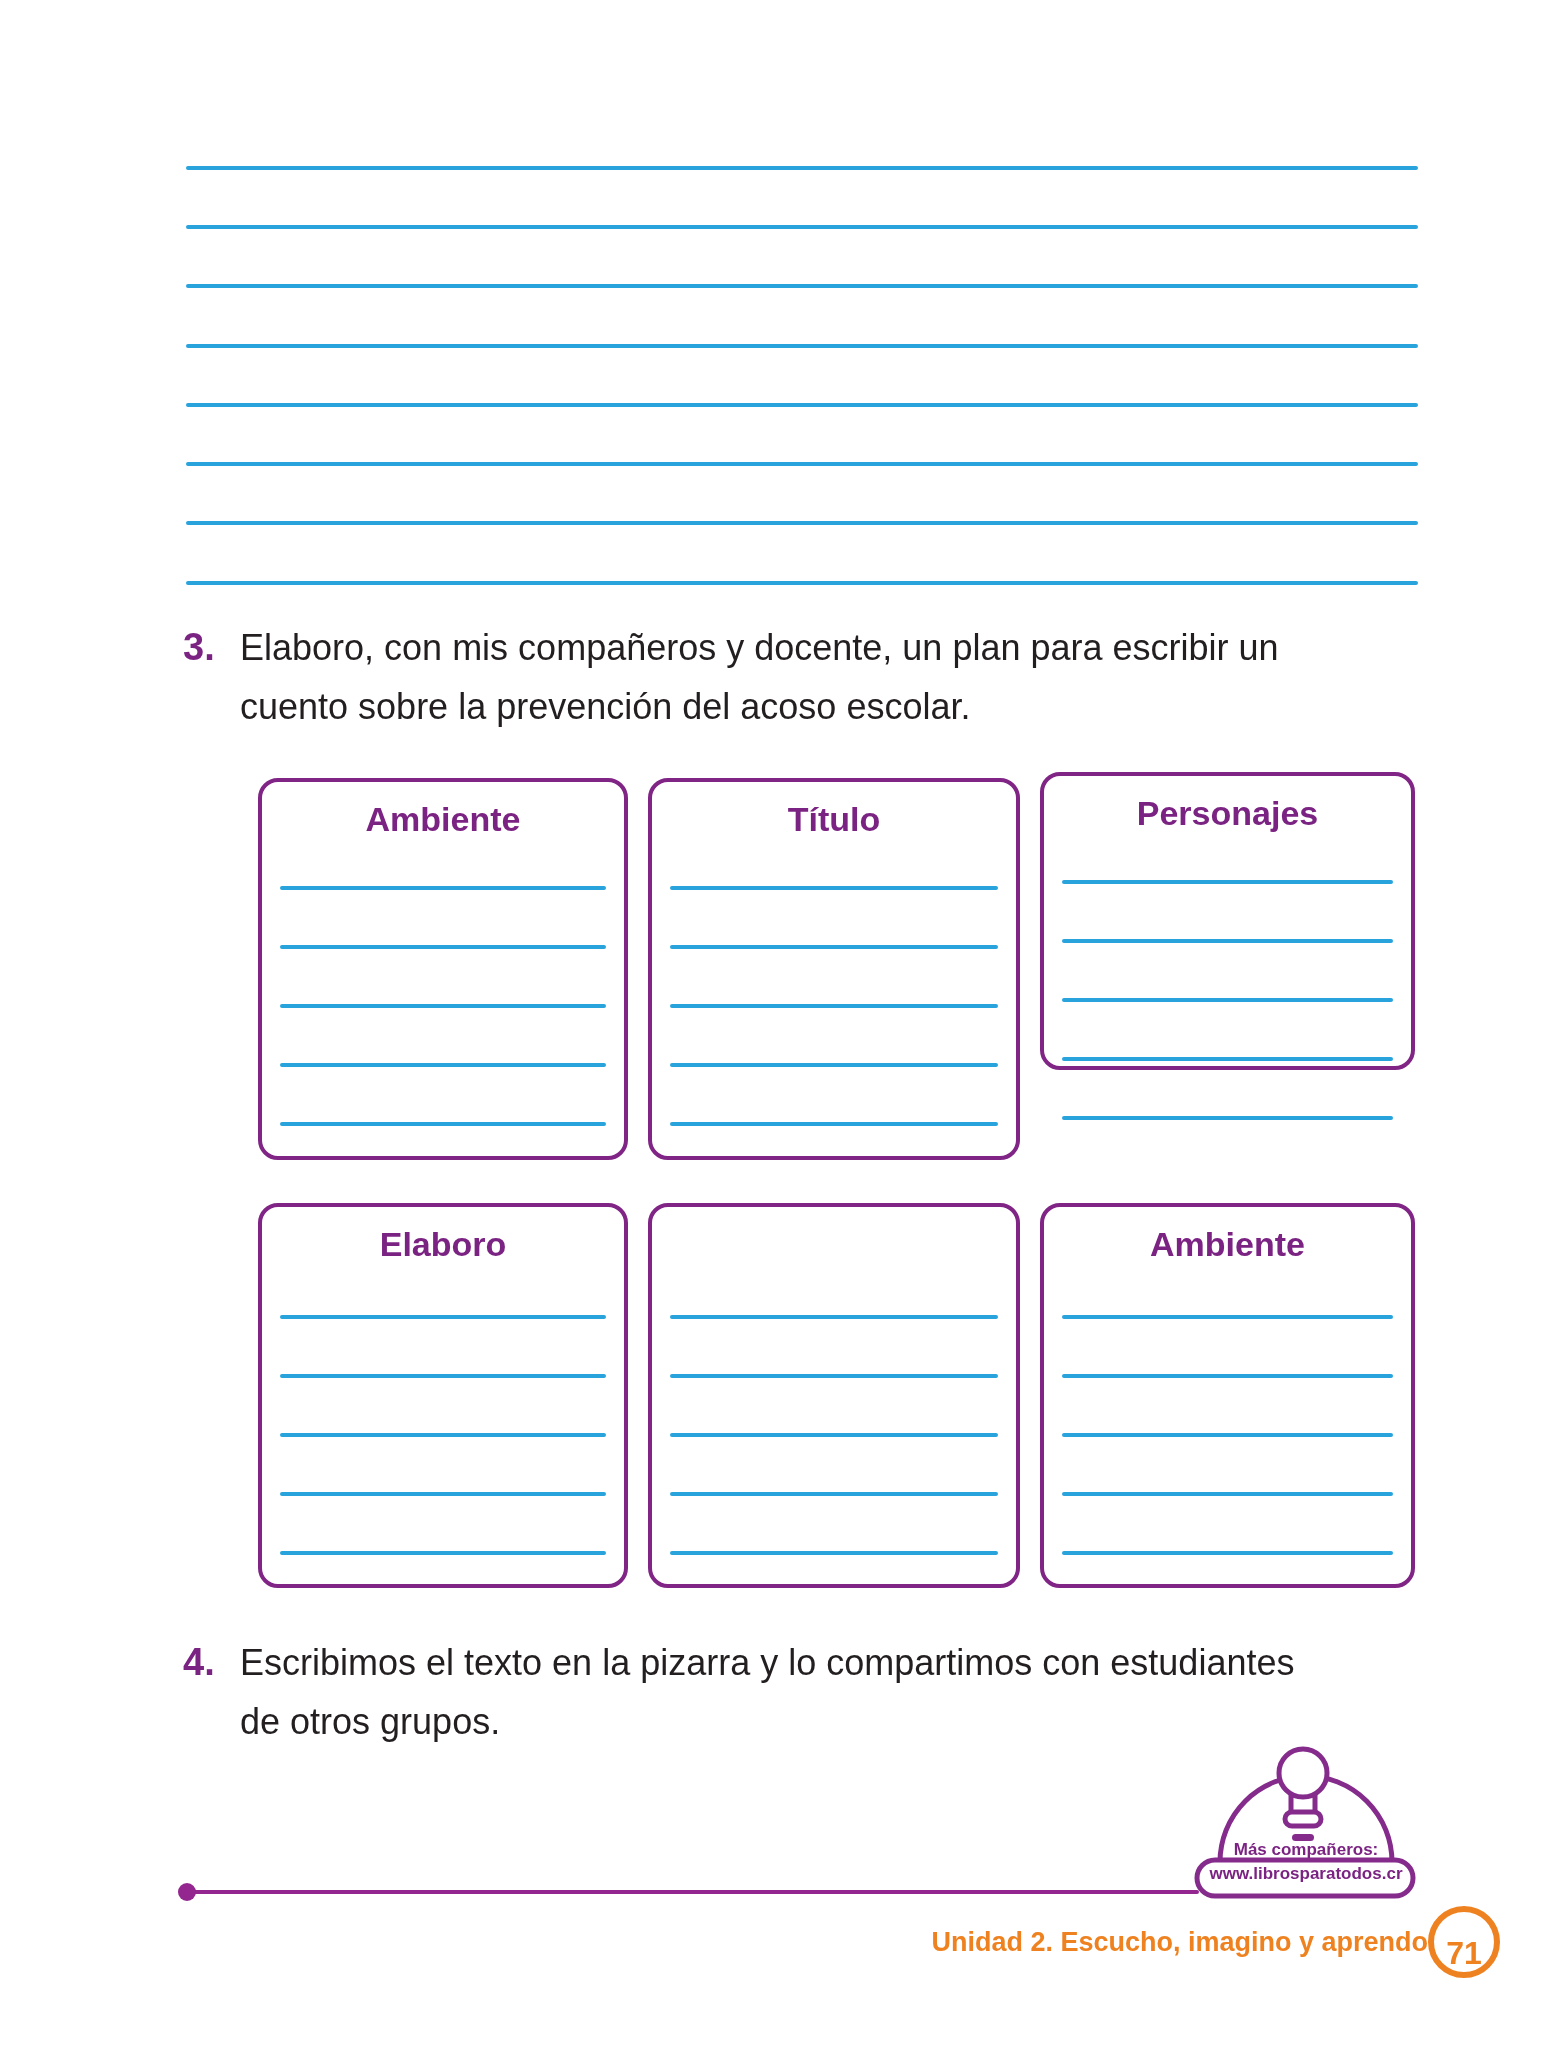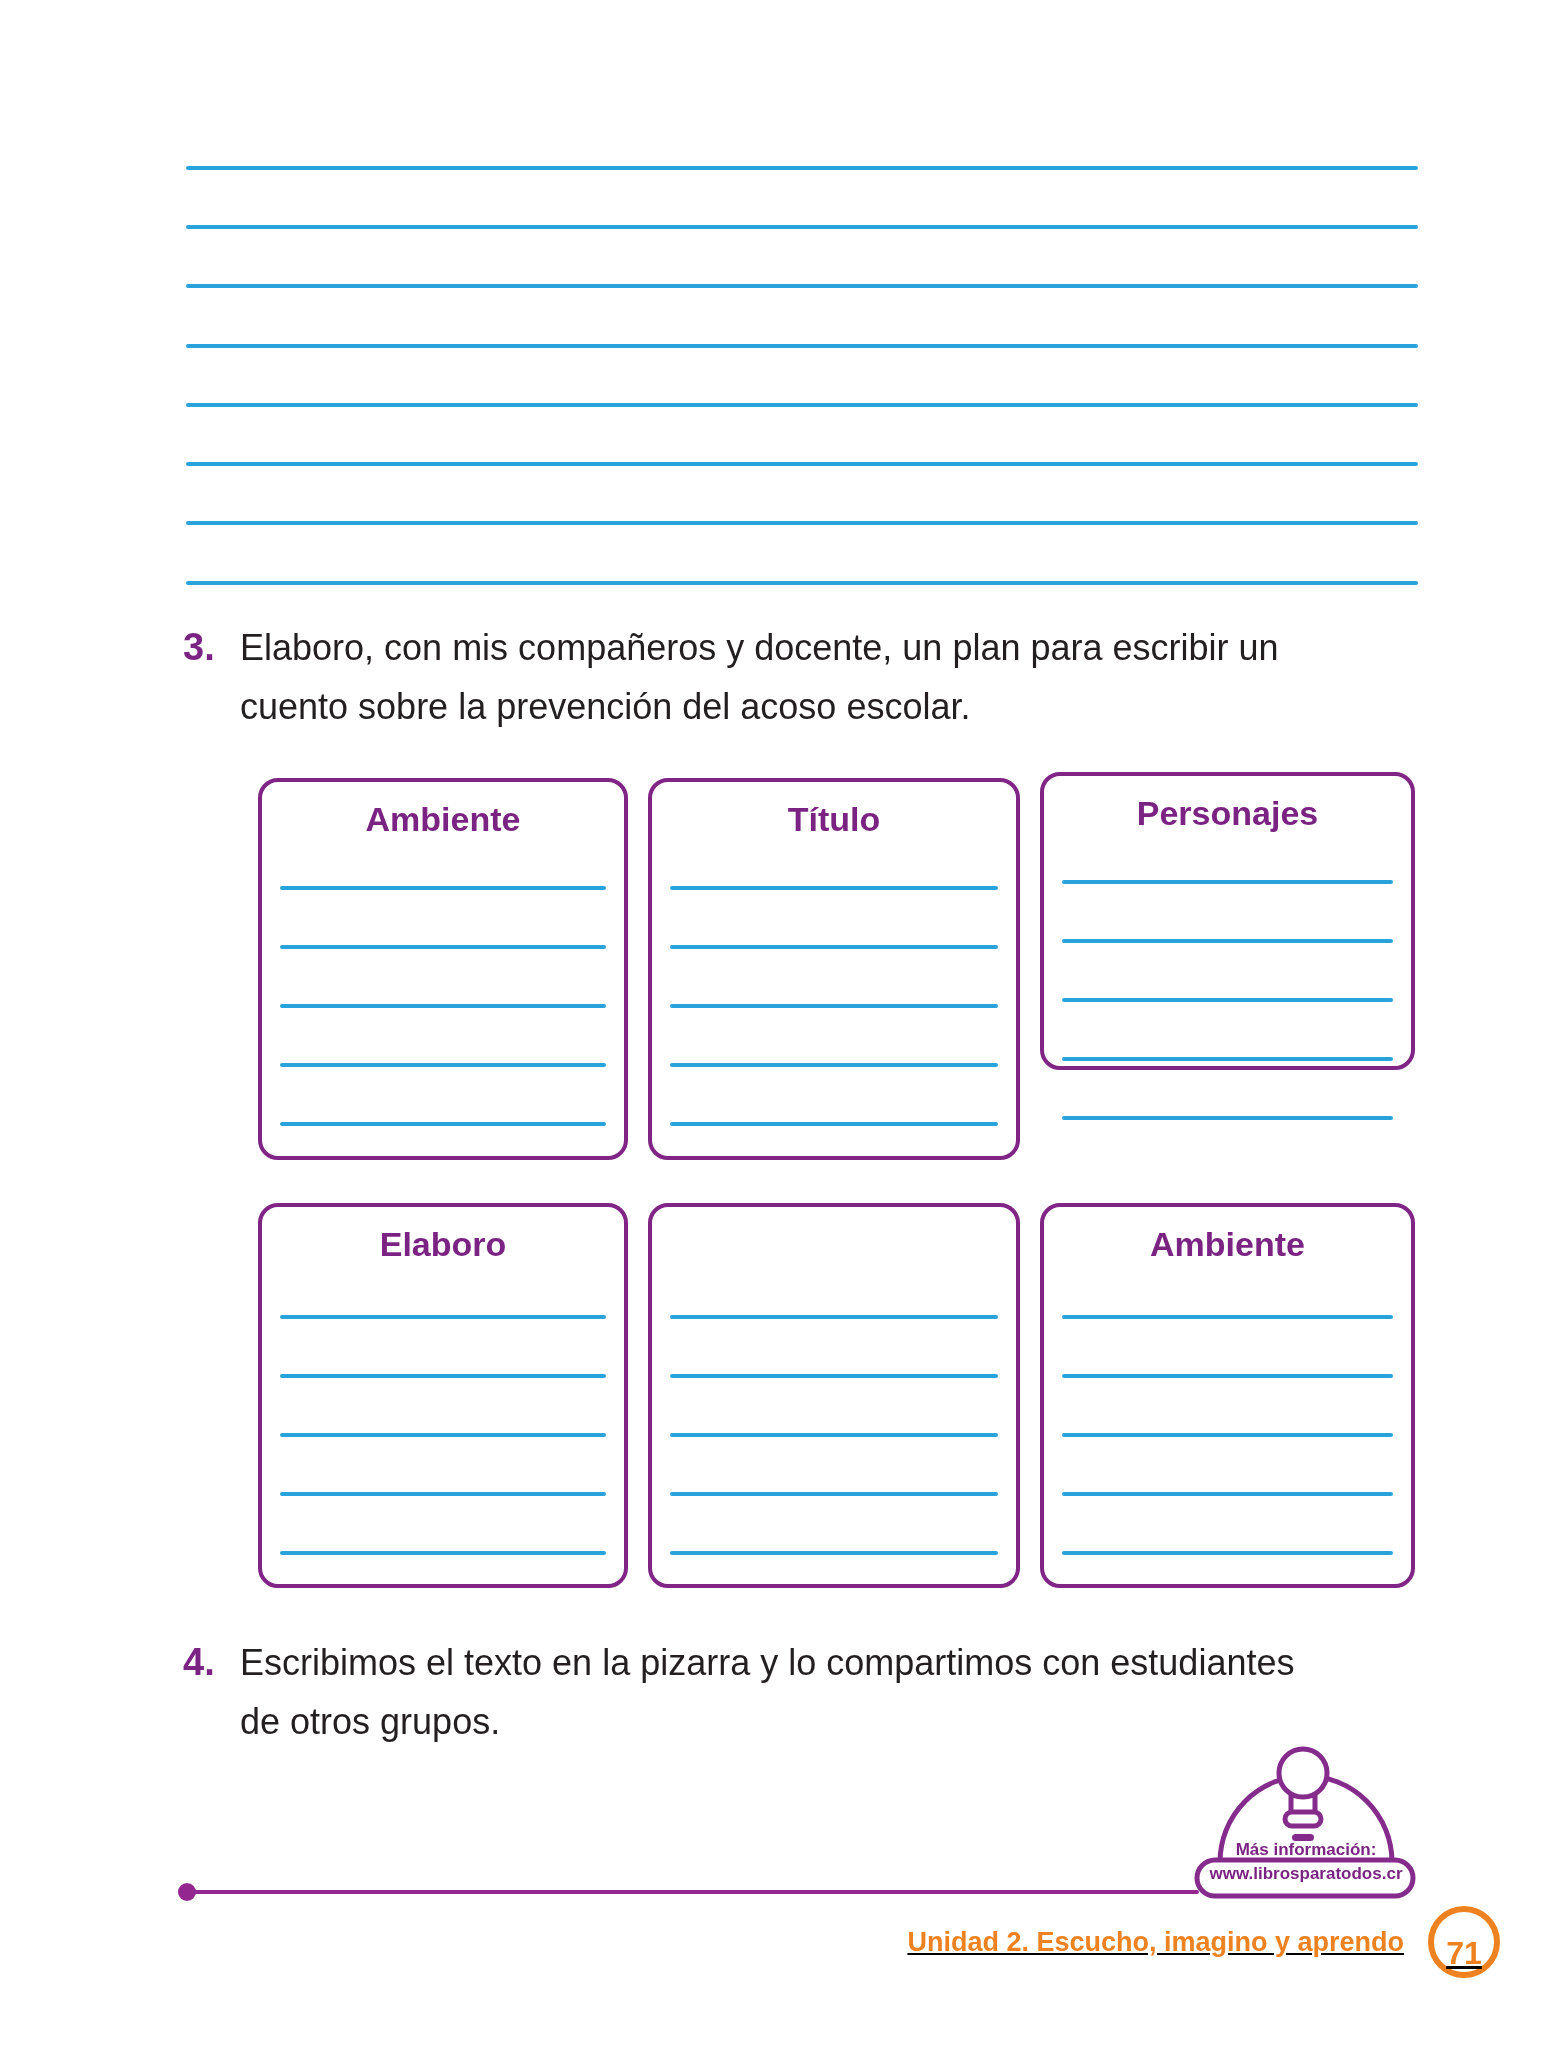--- a/index.html
+++ b/index.html
@@ -31,21 +31,21 @@
   
   .rule{position:absolute;left:187px;top:1890px;width:1012px;height:4px;background:var(--purple-rule);border-radius:2px;}
   .rule-dot{position:absolute;left:178px;top:1883px;width:18px;height:18px;border-radius:50%;background:var(--purple-rule);}
   
   .badge{position:absolute;left:1190px;top:1738px;width:232px;height:162px;}
   .badge svg{position:absolute;left:0;top:0;}
   .badge-text{position:absolute;left:0;width:232px;text-align:center;color:var(--purple);font-weight:bold;}
   .badge-line1{top:102px;font-size:17px;}
   .badge-line2{top:126px;font-size:17px;}
   
-  .footer{position:absolute;top:1906px;right:64px;display:flex;align-items:center;gap:24px;text-decoration:underline;}
+  .footer{position:absolute;top:1906px;right:64px;display:flex;align-items:center;gap:0;}
   .footer-label{color:var(--orange);font-weight:bold;font-size:27px;white-space:nowrap;}
   .page-circle{width:60px;height:60px;border:6px solid var(--orange);border-radius:50%;background:#fff;
     display:flex;align-items:flex-end;justify-content:center;color:var(--orange);font-weight:bold;font-size:32px;}
 </style>
 </head>
 <body>
 
 <div class="top-line" style="top:166px"></div>
 <div class="top-line" style="top:225px"></div>
 <div class="top-line" style="top:284px"></div>
@@ -129,21 +129,21 @@
     <path d="M 30 124 A 86 86 0 0 1 202 124" fill="#ffffff" stroke="#852b8c" stroke-width="5"></path>
 
     <rect x="7" y="122" width="216" height="36" rx="18" fill="#ffffff" stroke="#852b8c" stroke-width="5"></rect>
 
     <rect x="99" y="40" width="28" height="34" fill="#ffffff" stroke="none"></rect>
     <circle cx="113" cy="35" r="24" fill="#ffffff" stroke="#852b8c" stroke-width="5"></circle>
     <path d="M 101 57 L 101 74 M 125 57 L 125 74" stroke="#852b8c" stroke-width="5" fill="none"></path>
     <rect x="95" y="74" width="36" height="14" rx="7" fill="#ffffff" stroke="#852b8c" stroke-width="5"></rect>
     <rect x="102" y="96" width="22" height="7" rx="3.5" fill="#852b8c"></rect>
   </svg>
-  <div class="badge-text badge-line1">Más información:</div>
+  <div class="badge-text badge-line1">Más compañeros:</div>
   <div class="badge-text badge-line2">www.librosparatodos.cr</div>
 </div>
 
 <div class="footer">
   <div class="footer-label">Unidad 2. Escucho, imagino y aprendo</div>
   <div class="page-circle">
     <span>71</span>
   </div>
 </div>
 

